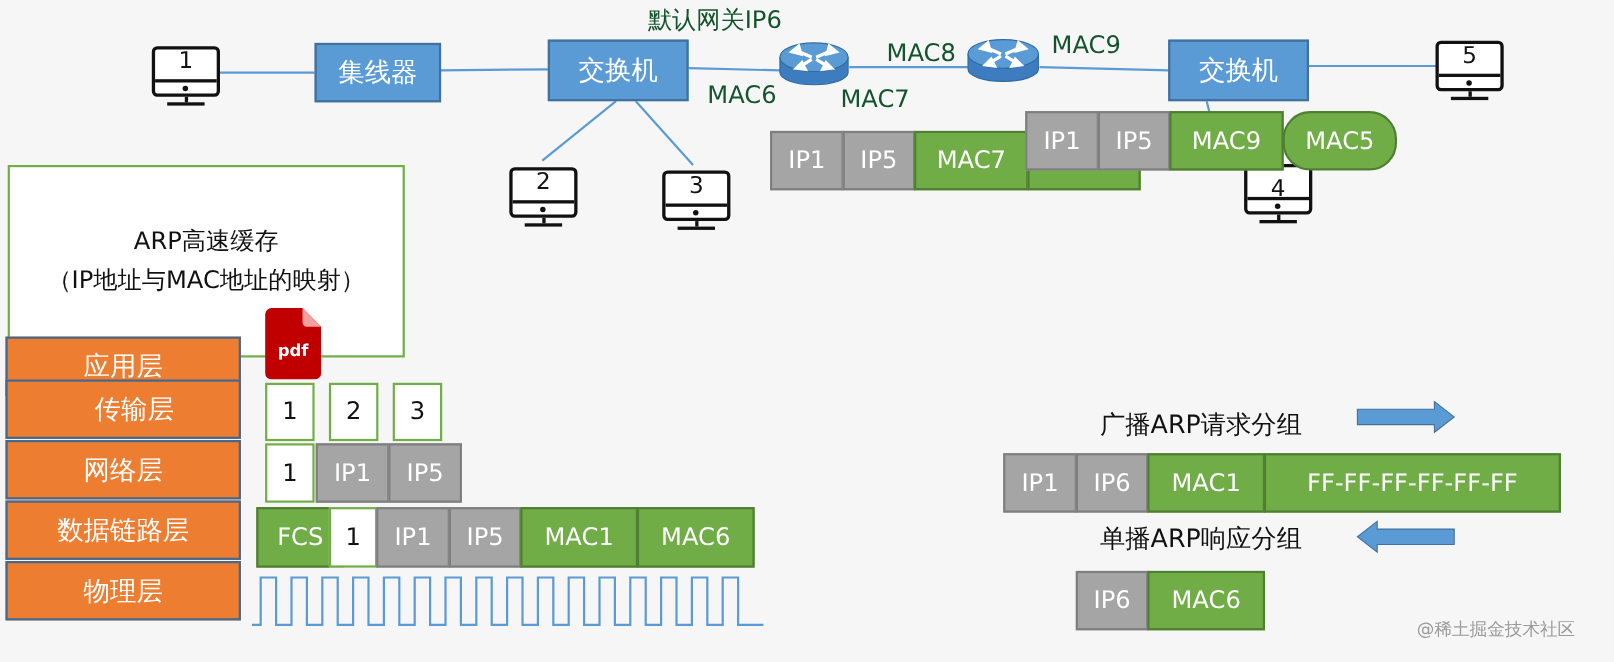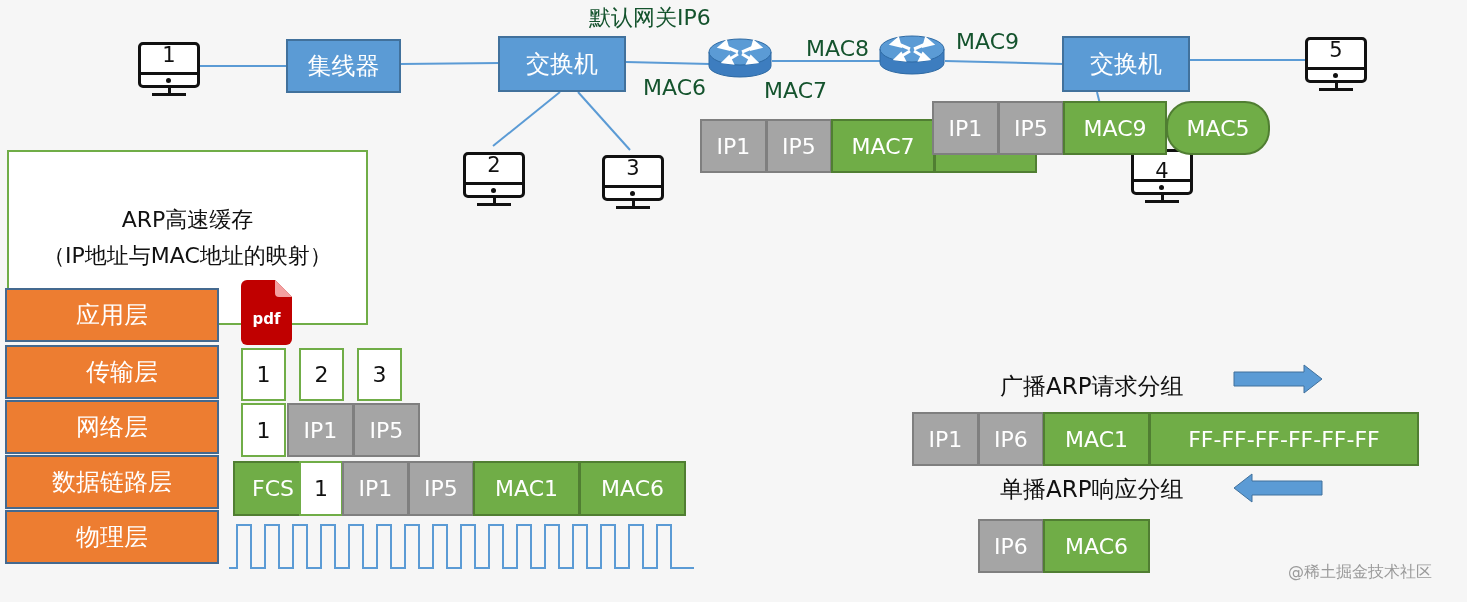--- a/index.html
+++ b/index.html
@@ -168,21 +168,21 @@
   <div class="cell green" style="left:831px;top:119px;width:104px;height:54px;">MAC7</div>
   <div class="cell green" style="left:934px;top:119px;width:103px;height:54px;"></div>
 </div>
 <div>
   <div class="cell gray" style="left:932px;top:101px;width:67px;height:54px;">IP1</div>
   <div class="cell gray" style="left:998px;top:101px;width:66px;height:54px;">IP5</div>
   <div class="cell green" style="left:1063px;top:101px;width:104px;height:54px;">MAC9</div>
   <div class="cell green" style="left:1166px;top:101px;width:104px;height:54px;border-radius:25px;">MAC5</div>
 </div>
 
-<div class="layer" style="top:288px;">应用层</div>
+<div class="layer" style="top:306px;">应用层</div>
 <div class="layer" style="top:345px;padding-left:20px;">传输层</div>
 <div class="layer" style="top:400px;">网络层</div>
 <div class="layer" style="top:455px;">数据链路层</div>
 <div class="layer" style="top:510px;">物理层</div>
 
 <div class="pdf">
   <svg width="51" height="65" style="position:absolute;left:0;top:0;">
     <path d="M6 0 H34 L51 17 V59 a6 6 0 0 1 -6 6 H6 a6 6 0 0 1 -6 -6 V6 a6 6 0 0 1 6 -6 Z" fill="#c00000"></path>
     <path d="M34 0 L51 17 H38 a4 4 0 0 1 -4 -4 Z" fill="#f4a0a0"></path>
   </svg>

